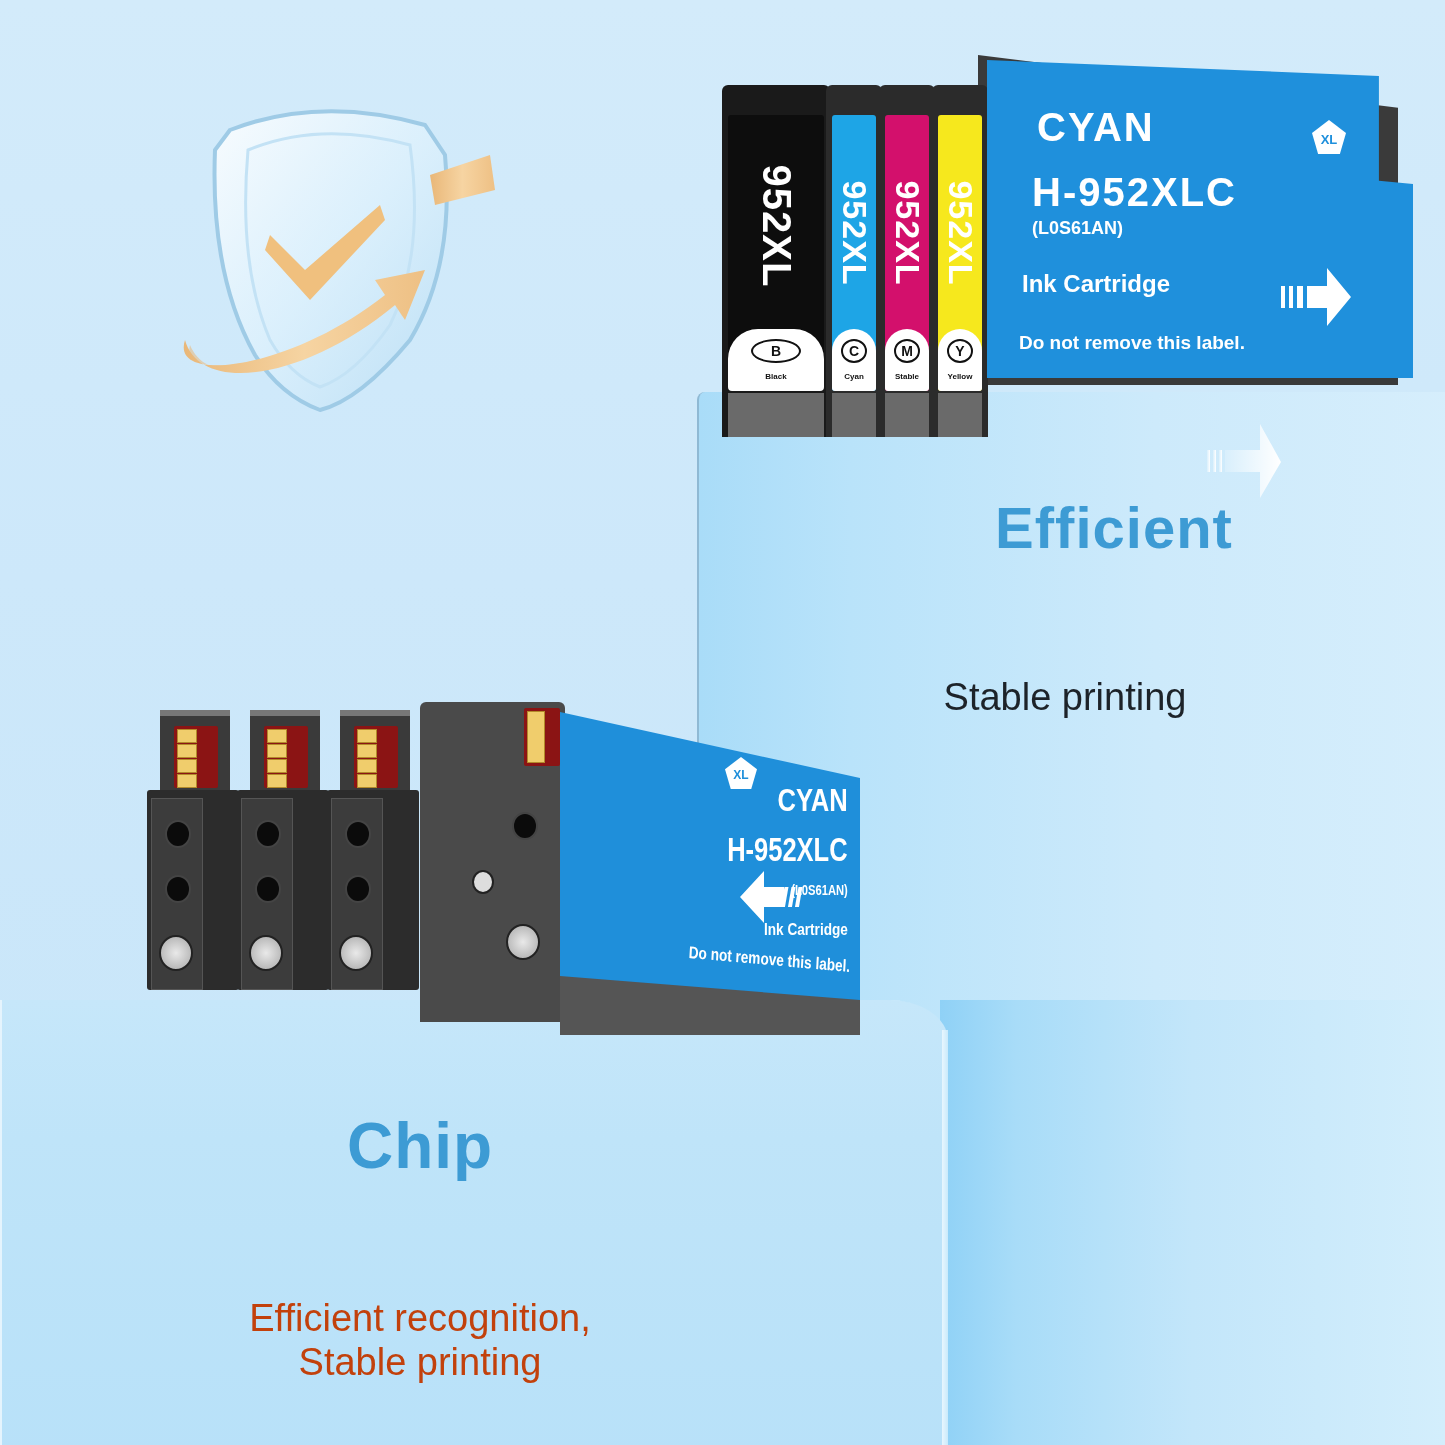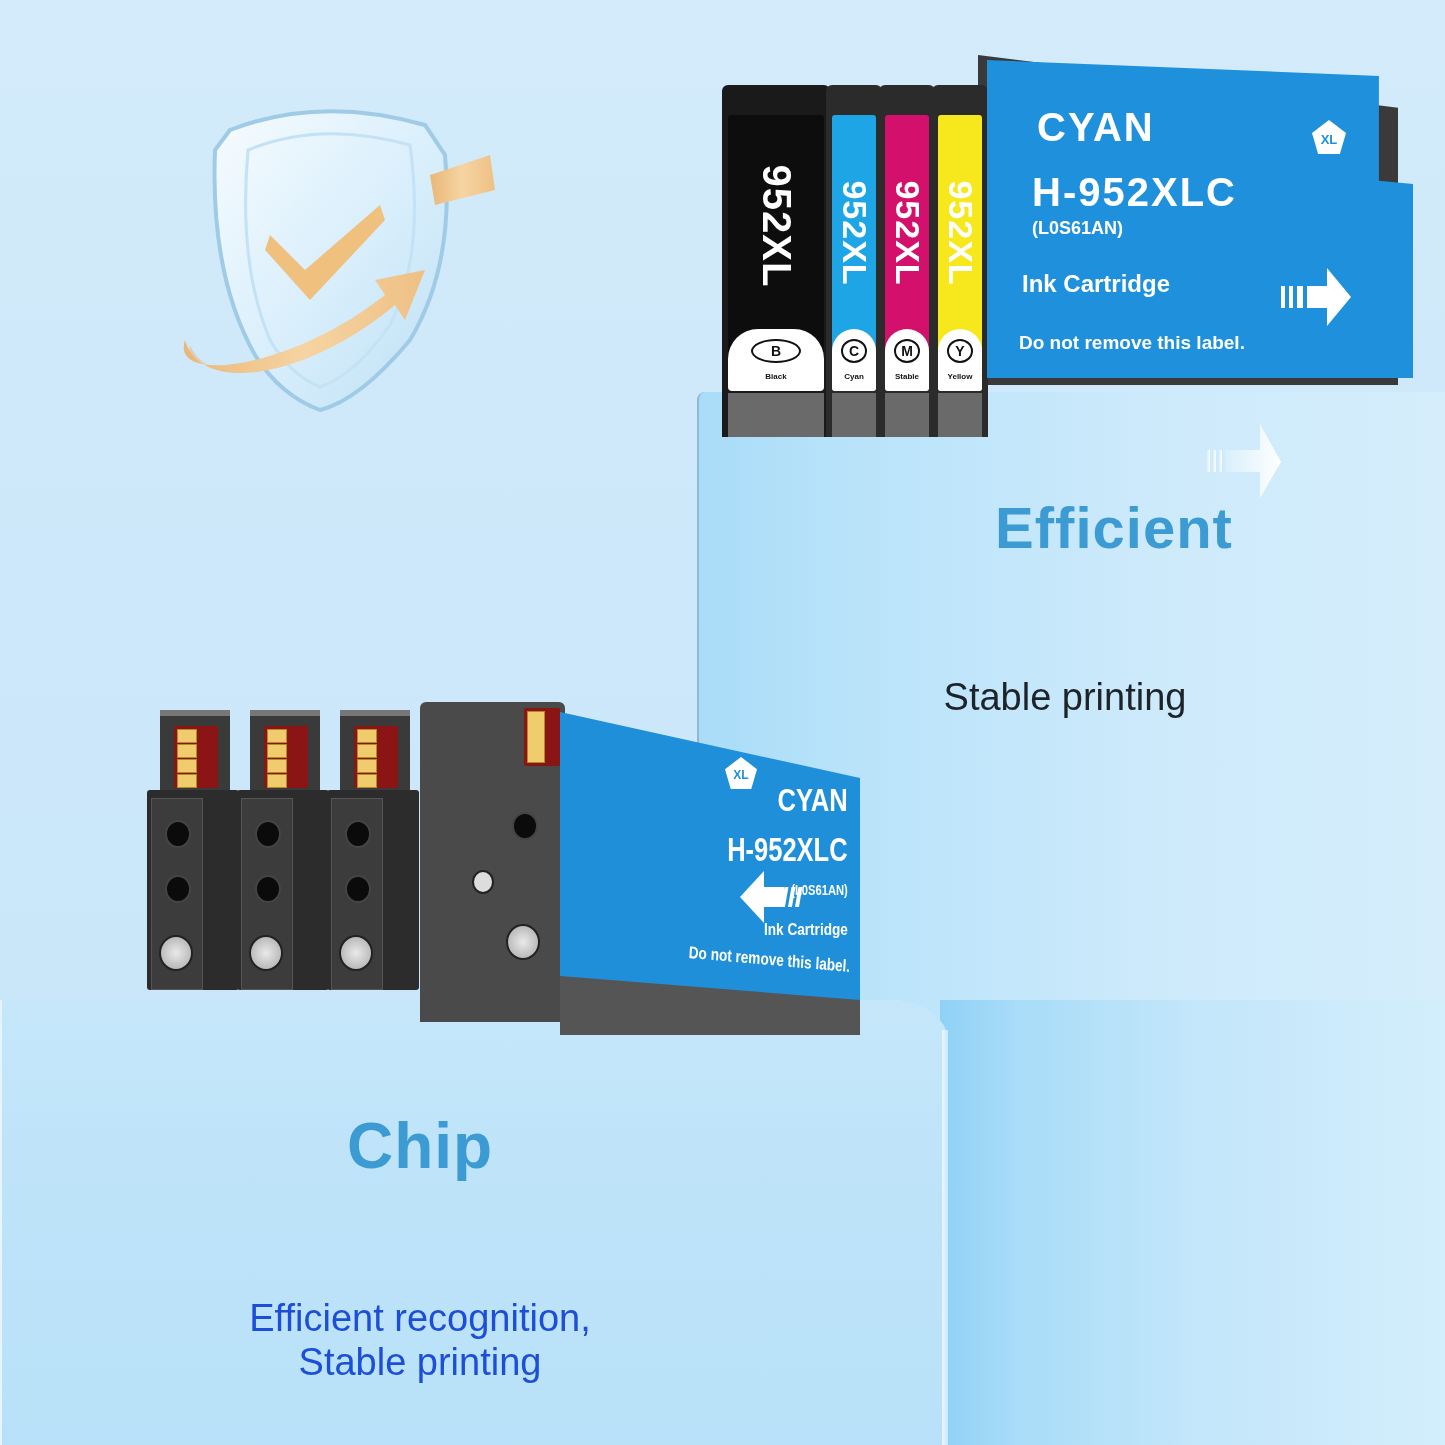--- a/index.html
+++ b/index.html
@@ -87,21 +87,21 @@
   .headline-1 {
     left:764px; top:482px; width:700px; text-align:center;
     color:#3d9bd4; font-weight:bold; font-size:58px; line-height:92px; letter-spacing:1px;
   }
   .sub-1 { left:720px; top:676px; width:690px; text-align:center; color:#1d2329; font-size:38px; }
 
   .headline-2 {
     left:120px; top:1100px; width:600px; text-align:center;
     color:#3d9bd4; font-weight:bold; font-size:64px; line-height:92px; letter-spacing:1px;
   }
-  .sub-2 { left:120px; top:1296px; width:600px; text-align:center; color:#1d4ed8; font-size:38px; line-height:44px; }
+  .sub-2 { left:120px; top:1296px; width:600px; text-align:center; color:#c2410c; font-size:38px; line-height:44px; }
 
   
   .cart-bottom { left:145px; top:690px; width:715px; height:345px; }
   .bc-unit { position:absolute; top:100px; width:92px; height:200px; background:#2c2c2c; border-radius:3px; }
   .bc-unit .plate { position:absolute; left:4px; top:8px; width:50px; height:190px; background:#3c3c3c; border:1px solid #555; }
   .bc-unit .hole { position:absolute; width:22px; height:24px; border-radius:50%; background:#0b0b0b; border:2px solid #444; }
   .bc-unit .cap { position:absolute; width:30px; height:32px; border-radius:50%; background:radial-gradient(circle,#e9e9e9 0%,#bbb 70%,#777 100%); border:2px solid #222; }
   .chip-holder { position:absolute; width:70px; height:100px; background:#3a3a3a; border-top:6px solid #777; }
   .chip {
     position:absolute; left:14px; top:10px; width:44px; height:62px; background:#8b1414; border-radius:2px;

